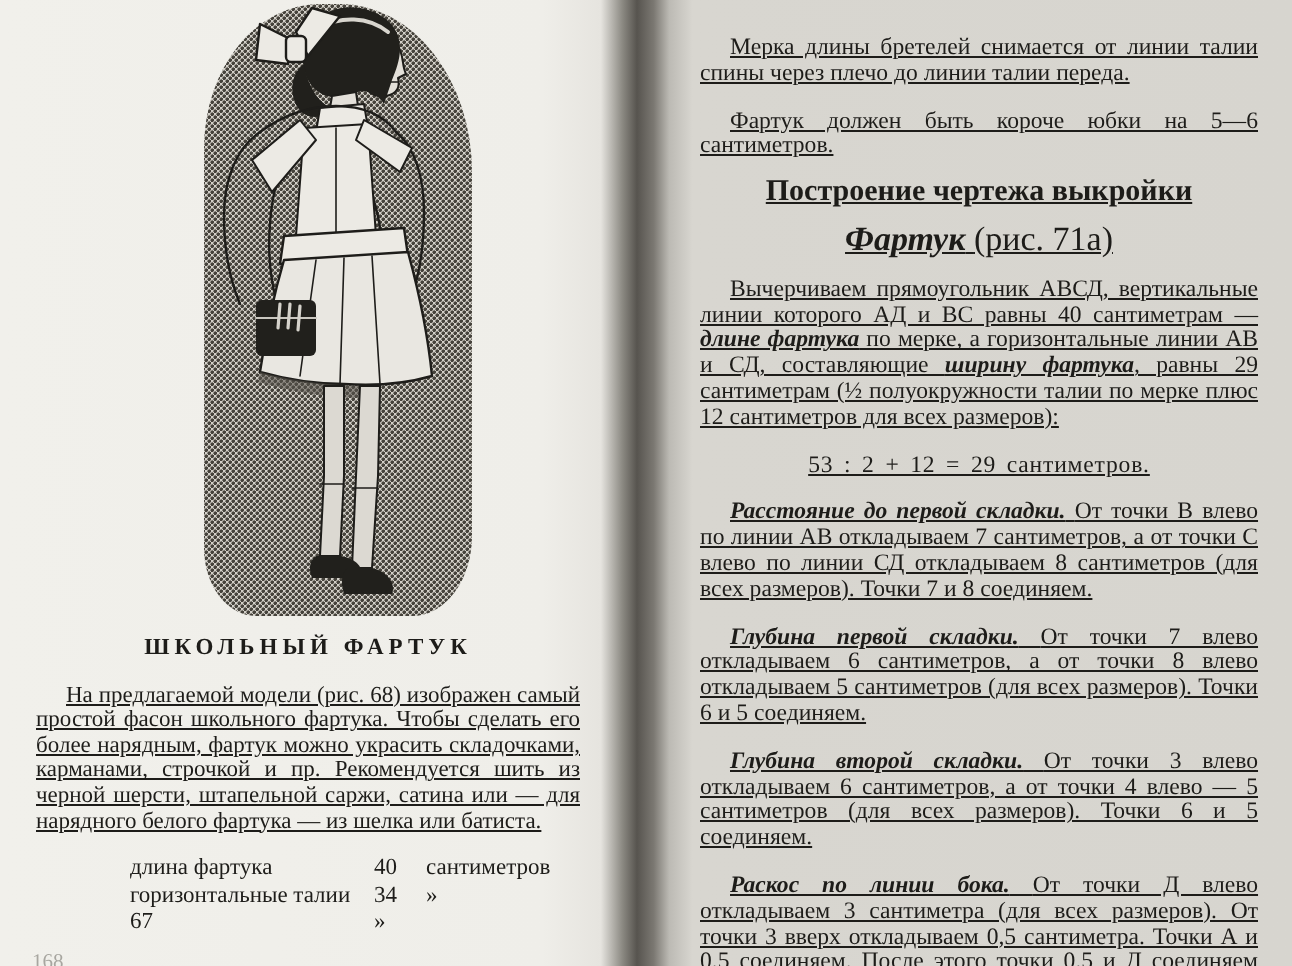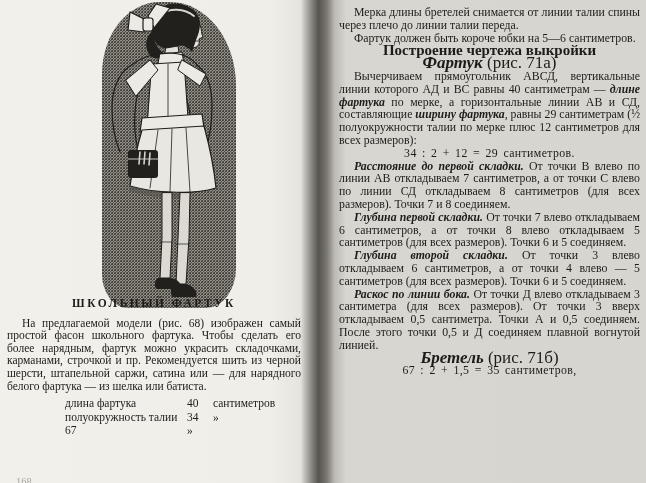--- a/index.html
+++ b/index.html
@@ -8,23 +8,23 @@
     width:646px;height:483px;
     overflow:hidden;
     background:linear-gradient(90deg,
       #f1f0eb 0%, #efeee9 42%, #e6e4df 46.5%,
       #8a8881 48.2%, #57544f 49.3%, #7b7872 50.6%,
       #bcbab4 51.8%, #d8d6d0 53.6%, #d7d5cf 100%);
     font-family:"Liberation Serif","DejaVu Serif",serif;
     color:#1d1c19;
   }
   .col{position:absolute;text-align:justify;}
-  .col p{margin:0;}
+  .col p{margin:11px;text-decoration:underline;}
   .ind{text-indent:15px;}
-  .left-col{left:7px;top:297px;width:294px;font-size:11.5px;line-height:12.6px;}
+  .left-col{left:7px;top:318px;width:294px;font-size:11.5px;line-height:12.6px;}
   .right-col{left:339px;top:6px;width:301px;font-size:11.8px;line-height:12.8px;}
   .art-title{
     margin:0 0 7px 0;text-align:center;font-size:11.5px;
     font-weight:bold;letter-spacing:2.5px;text-indent:0;
   }
   .sec-head{margin:8px 0 5px 0;text-align:center;font-weight:bold;font-size:15px;text-indent:0;}
   .sub-head{margin:5px 0 6px 0;text-align:center;font-weight:normal;font-size:17px;text-indent:0;}
   .bi{font-weight:bold;font-style:italic;}
   .formula{margin:6px 0;text-align:center;text-indent:0;letter-spacing:.4px;word-spacing:2px;}
   .meas{margin:5px 0 0 58px;display:grid;grid-template-columns:122px 26px auto;line-height:13.4px;}
@@ -119,40 +119,40 @@
     </svg>
   </figure>
 
   <div class="col left-col">
     <h2 class="art-title">ШКОЛЬНЫЙ ФАРТУК</h2>
     <p class="ind">На предлагаемой модели (рис. 68) изображен самый простой фасон школьного фартука. Чтобы сделать его более нарядным, фартук можно украсить складочками, карманами, строчкой и пр. Рекомендуется шить из черной шерсти, штапельной саржи, сатина или — для нарядного белого фартука — из шелка или батиста.</p>
     <div class="meas">
       <span>длина фартука</span>
       <span class="m-val">40</span>
       <span>сантиметров</span>
-      <span>полуокружность талии</span>
+      <span>горизонтальные талии</span>
       <span class="m-val">34</span>
       <span>»</span>
       <span class="m-val">67</span>
       <span>»</span>
     </div>
   </div>
   <div class="pagenum">168</div>
 
   <div class="col right-col">
     <p class="ind">Мерка длины бретелей снимается от линии талии спины через плечо до линии талии переда.</p>
     <p class="ind">Фартук должен быть короче юбки на 5—6 сантиметров.</p>
 
     <p class="sec-head">Построение чертежа выкройки</p>
 
     <p class="sub-head"><span class="bi">Фартук</span> <span>(рис. 71а)</span></p>
 
     <p class="ind"><span>Вычерчиваем прямоугольник АВСД, вертикальные линии которого АД и ВС равны 40 сантиметрам — </span><span class="bi">длине фартука</span><span> по мерке, а горизонтальные линии АВ и СД, составляющие </span><span class="bi">ширину фартука</span><span>, равны 29 сантиметрам (½ полуокружности талии по мерке плюс 12 сантиметров для всех размеров):</span></p>
 
-    <p class="formula">34 : 2 + 12 = 29 сантиметров.</p>
+    <p class="formula">53 : 2 + 12 = 29 сантиметров.</p>
 
     <p class="ind"><span class="bi">Расстояние до первой складки.</span> <span>От точки В влево по линии АВ откладываем 7 сантиметров, а от точки С влево по линии СД откладываем 8 сантиметров (для всех размеров). Точки 7 и 8 соединяем.</span></p>
     <p class="ind"><span class="bi">Глубина первой складки.</span> <span>От точки 7 влево откладываем 6 сантиметров, а от точки 8 влево откладываем 5 сантиметров (для всех размеров). Точки 6 и 5 соединяем.</span></p>
     <p class="ind"><span class="bi">Глубина второй складки.</span> <span>От точки 3 влево откладываем 6 сантиметров, а от точки 4 влево — 5 сантиметров (для всех размеров). Точки 6 и 5 соединяем.</span></p>
     <p class="ind"><span class="bi">Раскос по линии бока.</span> <span>От точки Д влево откладываем 3 сантиметра (для всех размеров). От точки 3 вверх откладываем 0,5 сантиметра. Точки А и 0,5 соединяем. После этого точки 0,5 и Д соединяем плавной вогнутой линией.</span></p>
 
     <p class="sub-head"><span class="bi">Бретель</span> <span>(рис. 71б)</span></p>
 
 
     <p class="formula">67 : 2 + 1,5 = 35 сантиметров,</p>

